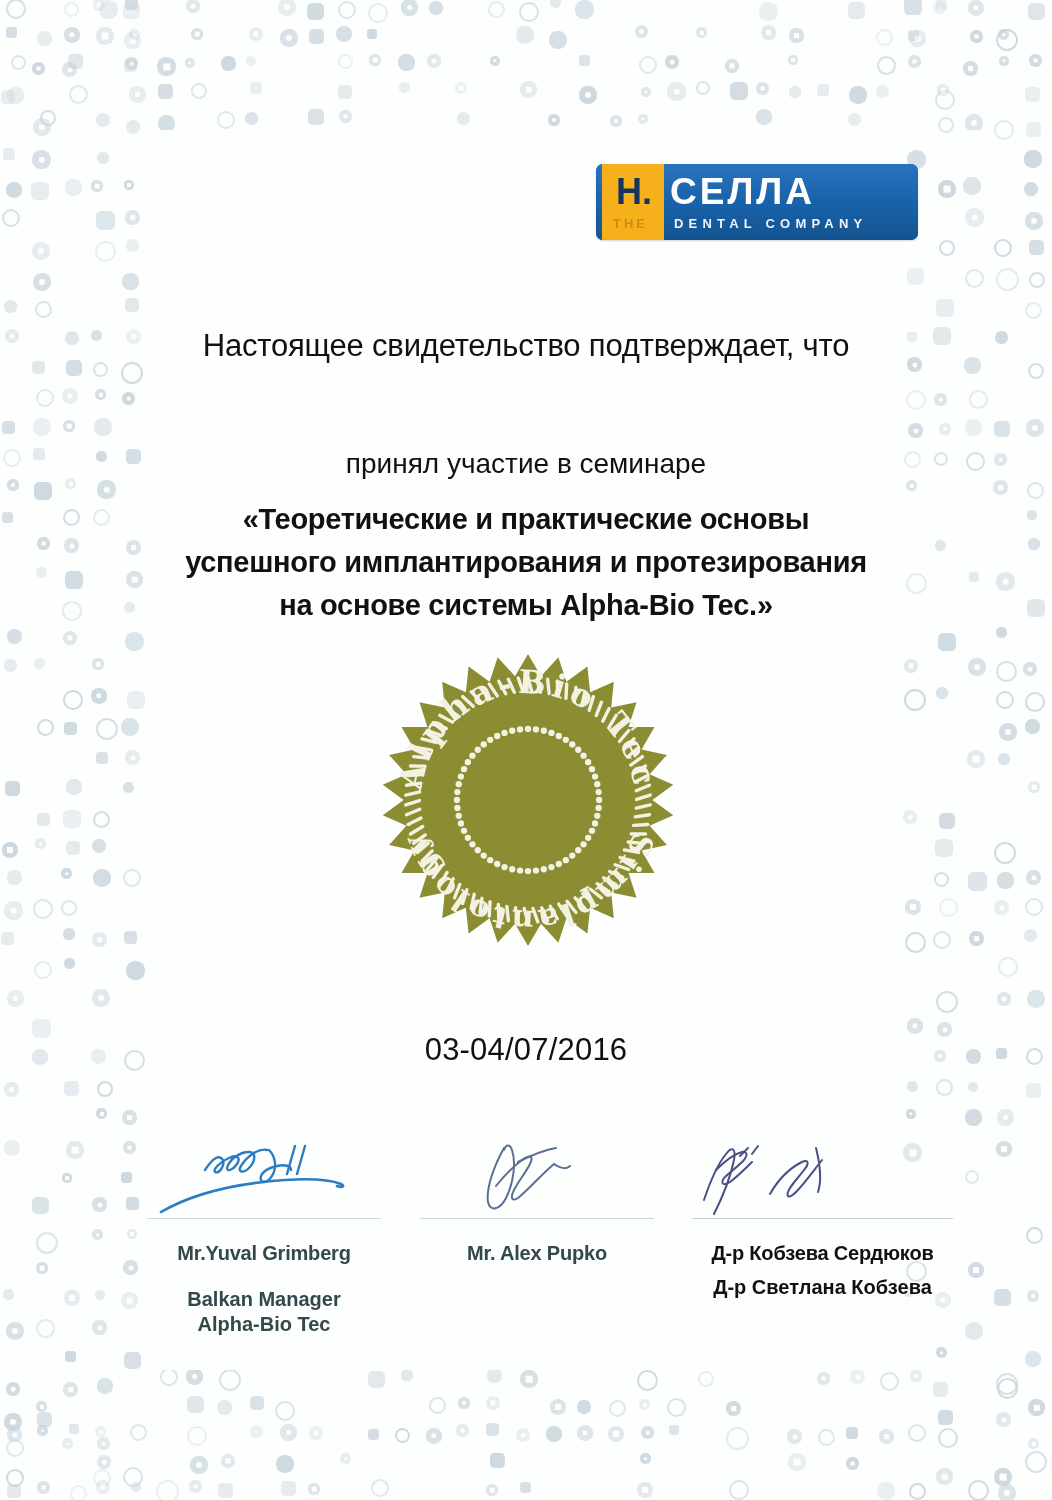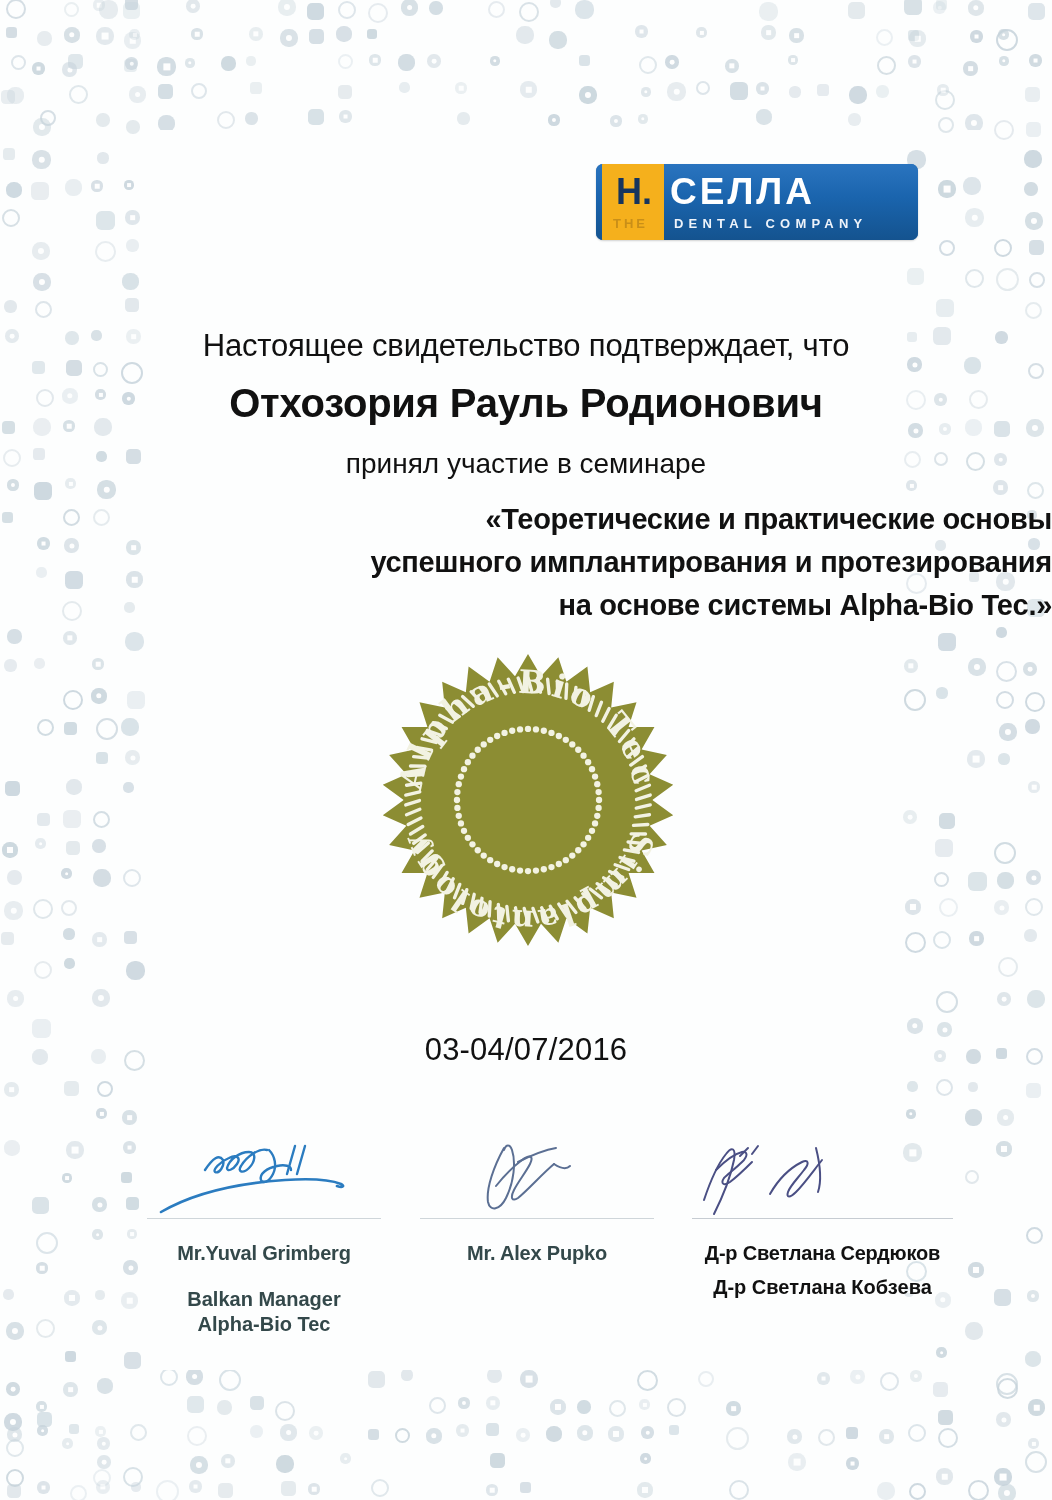--- a/index.html
+++ b/index.html
@@ -200,21 +200,20 @@
     top: 448px;
     font-size: 28px;
     font-weight: 400;
   }
   .seminar-title {
     top: 498px;
     font-size: 29px;
     font-weight: 700;
     line-height: 43px;
     letter-spacing: -0.3px;
-    text-align: right;
   }
 
   .date {
     top: 1032px;
     font-size: 31px;
     font-weight: 400;
     letter-spacing: 0.2px;
   }
   .city {
     top: 1080px;
@@ -753,21 +752,20 @@
       <div class="sella-yellow"></div>
       <div class="sella-h">H.</div>
       <div class="sella-the">THE</div>
       <div class="sella-main">CEЛЛA</div>
       <div class="sella-dental">DENTAL COMPANY</div>
     </div>
 
   </div>
 
   <div class="line intro">Настоящее свидетельство подтверждает, что</div>
-  <div class="line recipient">Отхозория Рауль Родионович</div>
   <div class="line participated">принял участие в семинаре</div>
 
   <div class="line seminar-title">
     <div>«Теоретические и практические основы</div>
     <div>успешного имплантирования и протезирования</div>
     <div>на основе системы Alpha-Bio Tec.»</div>
   </div>
 
   <svg class="seal" viewBox="0 0 300 300">
     <defs>
@@ -968,19 +966,19 @@
             <path d="M14 60 C20 42 28 24 36 14 C42 6 46 8 44 20 C40 40 30 62 24 74"></path>
             <path d="M26 30 C34 22 44 14 52 12 C58 11 58 16 52 22 C46 28 38 34 34 38 C30 44 34 46 40 42 C48 36 56 28 62 22"></path>
             <path d="M50 16 L58 8"></path>
             <path d="M62 14 L68 6"></path>
             <path d="M80 54 C88 40 100 28 112 22 C118 19 120 23 114 30 C108 38 100 46 98 52 C96 58 100 58 106 52 C114 44 124 30 132 20"></path>
             <path d="M126 8 C130 24 132 40 128 52"></path>
           </g>
         </svg>
       </div>
       <div class="sig-rule"></div>
-      <div class="sig-name">Д-р Светлана Сердюков</div>
+      <div class="sig-name">Д-р Кобзева Сердюков</div>
       <div class="sig-name2">Д-р Светлана Кобзева</div>
     </div>
 
   </div>
 
 </div>
 
 </body></html>

